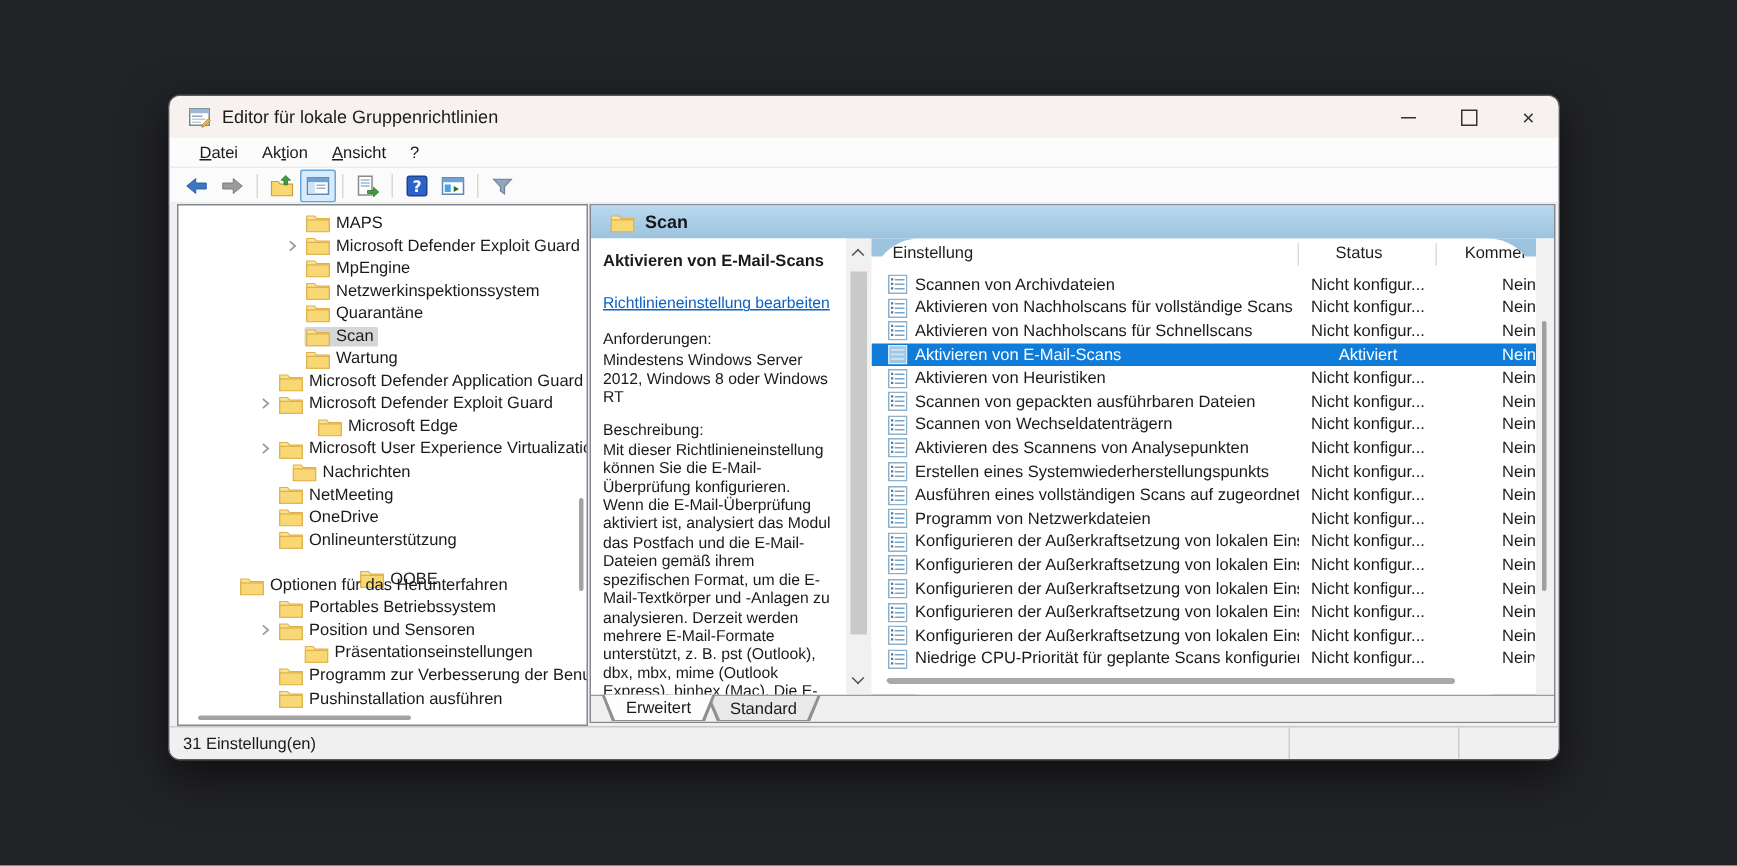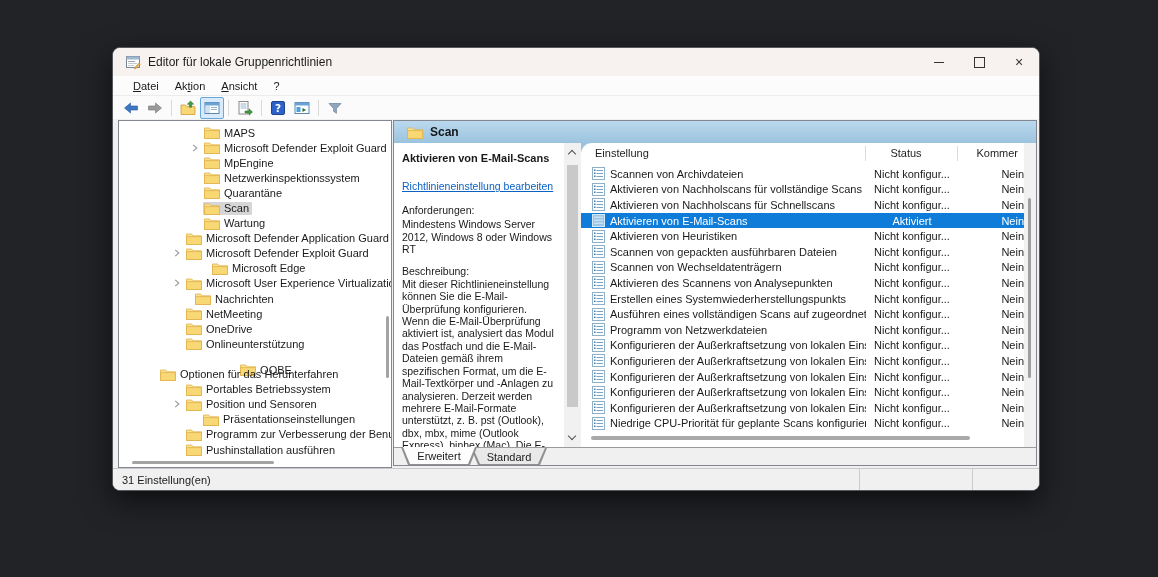--- a/index.html
+++ b/index.html
@@ -2,21 +2,21 @@
 <html><head>
 <meta charset="utf-8">
 <style>
   html,body{margin:0;padding:0;}
   body{
     width:1158px;height:577px;overflow:hidden;background:#222327;
     font-family:"Liberation Sans","DejaVu Sans",sans-serif;
     -webkit-font-smoothing:antialiased;
   }
   .window{
-    position:absolute;left:112px;top:47px;width:926px;height:442px;
+    position:absolute;left:112px;top:63px;width:926px;height:442px;
     background:#f0f0f0;border:1px solid #55585c;border-radius:8px;
     box-shadow:0 10px 30px rgba(0,0,0,.6);overflow:hidden;
   }
   
   .titlebar{height:28px;background:#f7f2f0;display:flex;align-items:center;padding:0 0 0 12px;}
   .app-icon{width:16px;height:16px;margin-right:7px;flex:0 0 auto;}
   .title-text{font-size:12px;color:#1b1b1b;flex:1 1 auto;white-space:nowrap;}
   .wbtns{display:flex;height:100%;}
   .wbtn{width:40px;height:100%;display:flex;align-items:center;justify-content:center;color:#222;cursor:default;}
   .glyph-min{width:10px;border-top:1px solid #333;display:block;}
@@ -60,21 +60,21 @@
   .desc-text{margin-bottom:2px;}
   .desc-sec{margin-top:10px;}
   
   .desc-scroll{width:17px;flex:0 0 auto;background:#f1f1f1;position:relative;z-index:1;}
   .ds-arrow{position:absolute;left:4px;width:8px;height:8px;}
   .ds-arrow span{display:block;width:5px;height:5px;border-left:1.4px solid #515151;border-top:1.4px solid #515151;margin:2px auto;}
   .ds-up{top:6px;}.ds-up span{transform:rotate(45deg);}
   .ds-down{bottom:6px;}.ds-down span{transform:rotate(225deg);margin-top:0;}
   .ds-thumb{position:absolute;left:3px;width:11px;top:22px;bottom:40px;background:#c9c9c9;}
   
-  .list-area{flex:1 1 auto;position:relative;z-index:1;background:#fff;border-top-left-radius:11px;overflow:hidden;}
+  .list-area{flex:1 1 auto;position:relative;z-index:1;background:#fff;border-top-left-radius:11px;overflow:hidden;border-radius:32px;}
   .list-header{height:20px;display:flex;align-items:center;font-size:11px;color:#1e1e1e;position:relative;}
   .lh-name{flex:1 1 auto;padding-left:14px;}
   .lh-status{width:92px;text-align:center;flex:0 0 auto;}
   .lh-comment{width:66px;padding-right:6px;text-align:right;flex:0 0 auto;}
   .hdr-sep{position:absolute;top:3px;width:1px;height:15px;background:#dcdcdc;}
   .hs1{right:158px;}.hs2{right:66px;}
   .list-rows{position:absolute;top:23px;left:0;right:0;}
   .lrow{height:15.6px;display:flex;align-items:center;font-size:11px;color:#1a1a1a;}
   .licon{width:13px;height:13px;margin:0 5px 0 11px;flex:0 0 auto;}
   .licon svg{width:13px;height:13px;display:block;}

